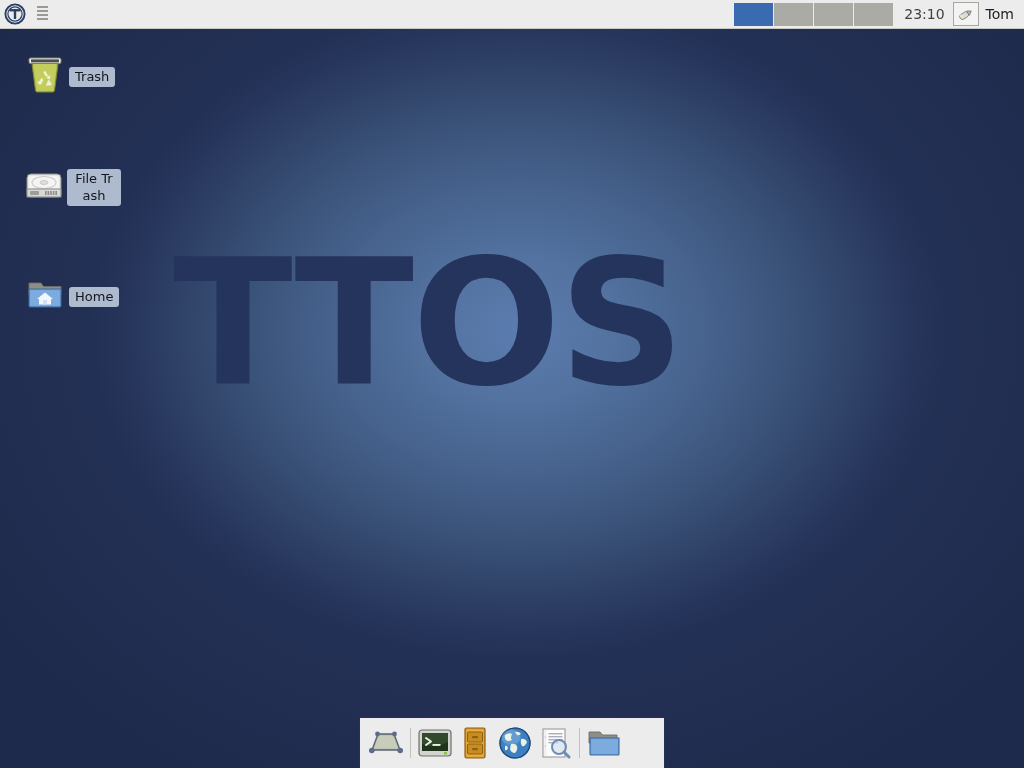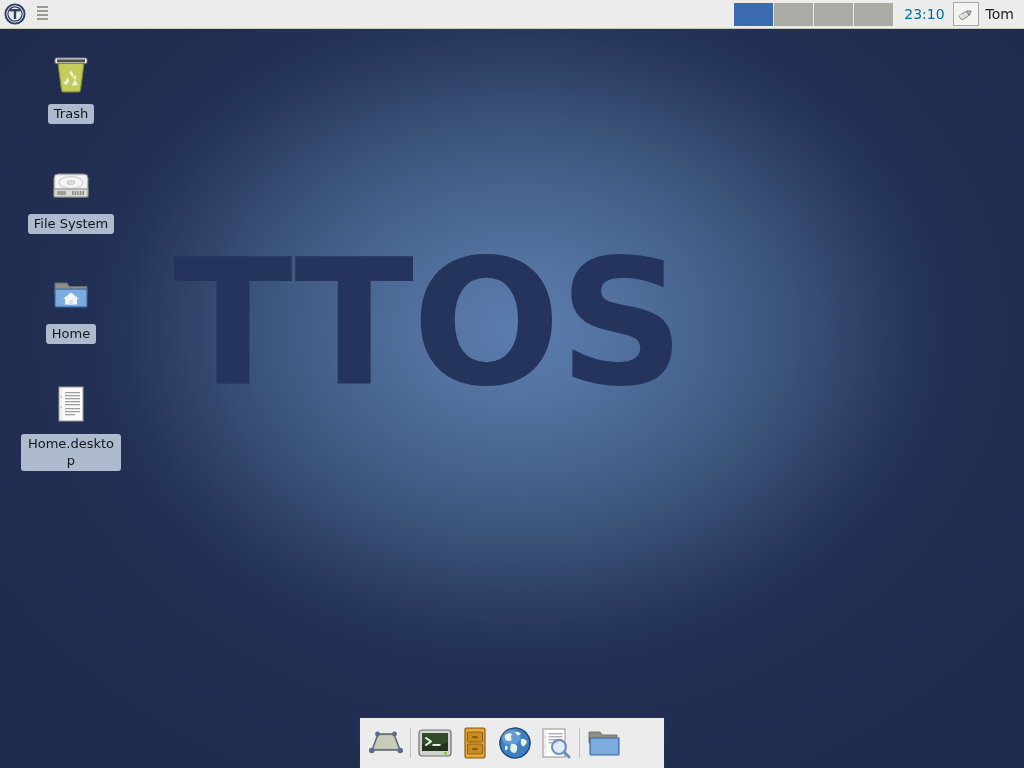--- a/index.html
+++ b/index.html
@@ -99,21 +99,21 @@
     width: 39px;
     height: 23px;
     background: #aaaba5;
     margin-right: 1px;
     cursor: pointer;
   }
   .ws-cell.active { background: #3a6bb0; }
 
   #panel-clock {
     font-size: 14px;
-    color: #0369a1;
+    color: #404040;
     padding: 0 8px 0 6px;
     font-family: "DejaVu Sans", sans-serif;
     cursor: default;
   }
 
   #user-switch-btn {
     width: 26px; height: 24px;
     border: 1px solid #a8a8a2;
     background: #f3f3f1;
     display: flex; align-items: center; justify-content: center;
@@ -127,21 +127,21 @@
     padding: 0 10px 0 7px;
     cursor: pointer;
     text-align: right;
   }
 
   
   .desktop-icon {
     position: absolute;
     width: 100px;
     display: flex;
-    flex-direction: column;
+    flex-direction: row;
     align-items: center;
     cursor: pointer;
     user-select: none;
   }
   .desktop-icon .icon-art {
     width: 48px; height: 48px;
     display: flex; align-items: center; justify-content: center;
     position: relative;
   }
   .desktop-icon .icon-label {
@@ -274,60 +274,39 @@
         <rect x="9" y="30" width="9" height="4" rx="0.8" fill="#9d9d99"></rect>
         <g fill="#8c8c88">
           <rect x="24" y="30" width="1.6" height="4"></rect>
           <rect x="26.6" y="30" width="1.6" height="4"></rect>
           <rect x="29.2" y="30" width="1.6" height="4"></rect>
           <rect x="31.8" y="30" width="1.6" height="4"></rect>
           <rect x="34.4" y="30" width="1.6" height="4"></rect>
         </g>
       </svg>
     </div>
-    <div class="icon-label">File System</div>
+    <div class="icon-label">File Trash</div>
   </div>
 
   <div class="desktop-icon" style="left:21px; top:270px;">
     <div class="icon-art">
       <svg width="46" height="46" viewBox="0 0 46 46">
 
         <path d="M7 12 L19 12 L21.5 15.5 L39 15.5 L39 24 L7 24 Z" fill="#8e8e87" stroke="#6d6d66" stroke-width="0.9"></path>
 
         <path d="M7 18 L39 18 L39 35 Q39 36 38 36 L8 36 Q7 36 7 35 Z" fill="#6fa0d6" stroke="#3c6b9e" stroke-width="1"></path>
         <path d="M8.2 19.2 L37.8 19.2 L37.8 34.8 L8.2 34.8 Z" fill="#7cacdf"></path>
 
         <path d="M23 21.5 L31 28 L29 28 L29 33.5 L17 33.5 L17 28 L15 28 Z" fill="#f2f7fd"></path>
         <rect x="21" y="29" width="4" height="4.5" fill="#cfe1f4"></rect>
       </svg>
     </div>
     <div class="icon-label">Home</div>
   </div>
 
-  <div class="desktop-icon" style="left:21px; top:380px;">
-    <div class="icon-art">
-      <svg width="46" height="46" viewBox="0 0 46 46">
-        <rect x="11" y="6" width="24" height="34" fill="#fbfbfb" stroke="#9b9b97" stroke-width="1"></rect>
-        <rect x="12.2" y="7.2" width="2.4" height="31.6" fill="#f0f0ef"></rect>
-        <circle cx="13.4" cy="16" r="0.9" fill="#c9c9c6"></circle>
-        <circle cx="13.4" cy="26" r="0.9" fill="#c9c9c6"></circle>
-        <g fill="#9e9e9a">
-          <rect x="17" y="11" width="15" height="1.3"></rect>
-          <rect x="17" y="14" width="15" height="1.3"></rect>
-          <rect x="17" y="17" width="15" height="1.3"></rect>
-          <rect x="17" y="20" width="15" height="1.3"></rect>
-          <rect x="17" y="23" width="15" height="1.3"></rect>
-          <rect x="17" y="27" width="15" height="1.3"></rect>
-          <rect x="17" y="30" width="15" height="1.3"></rect>
-          <rect x="17" y="33" width="10" height="1.3"></rect>
-        </g>
-      </svg>
-    </div>
-    <div class="icon-label">Home.desktop</div>
-  </div>
 
   <div id="dock">
 
     <div class="dock-item">
       <svg width="38" height="32" viewBox="0 0 38 32">
         <path d="M11 7 L27 7 L33 23 L5 23 Z" fill="#b7bdaa" stroke="#5a6270" stroke-width="1.4"></path>
         <path d="M12 8.5 L26 8.5 L31 21.5 L7 21.5 Z" fill="#c8ccba"></path>
         <circle cx="10.5" cy="7" r="2.4" fill="#5a6b8c"></circle>
         <circle cx="27.5" cy="7" r="2.4" fill="#5a6b8c"></circle>
         <circle cx="4.8" cy="23.5" r="2.8" fill="#5a6b8c"></circle>

